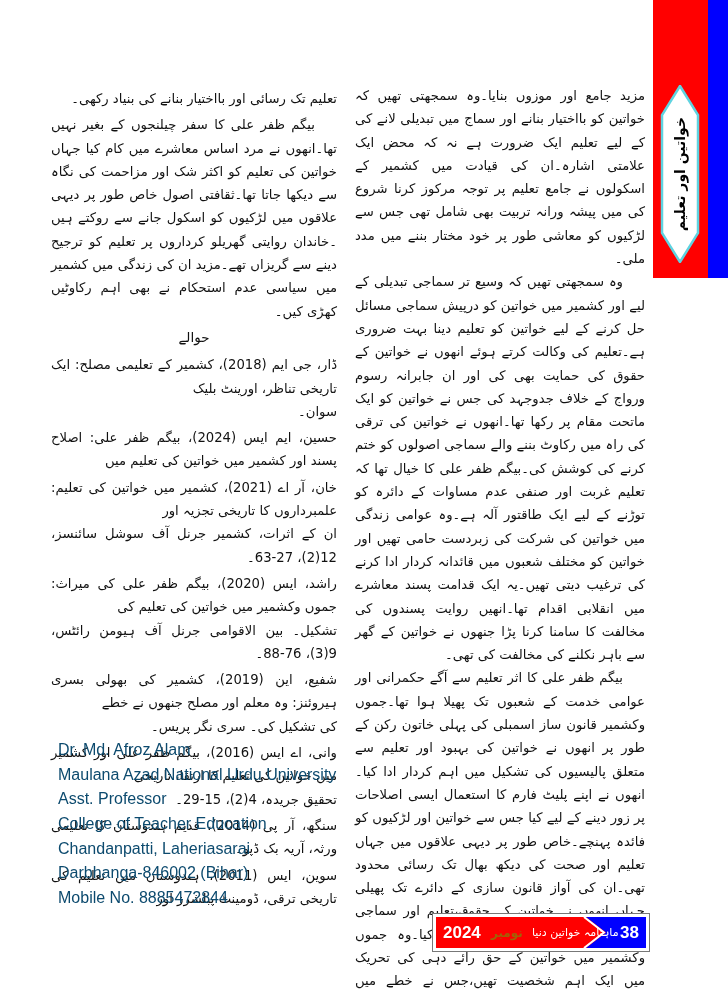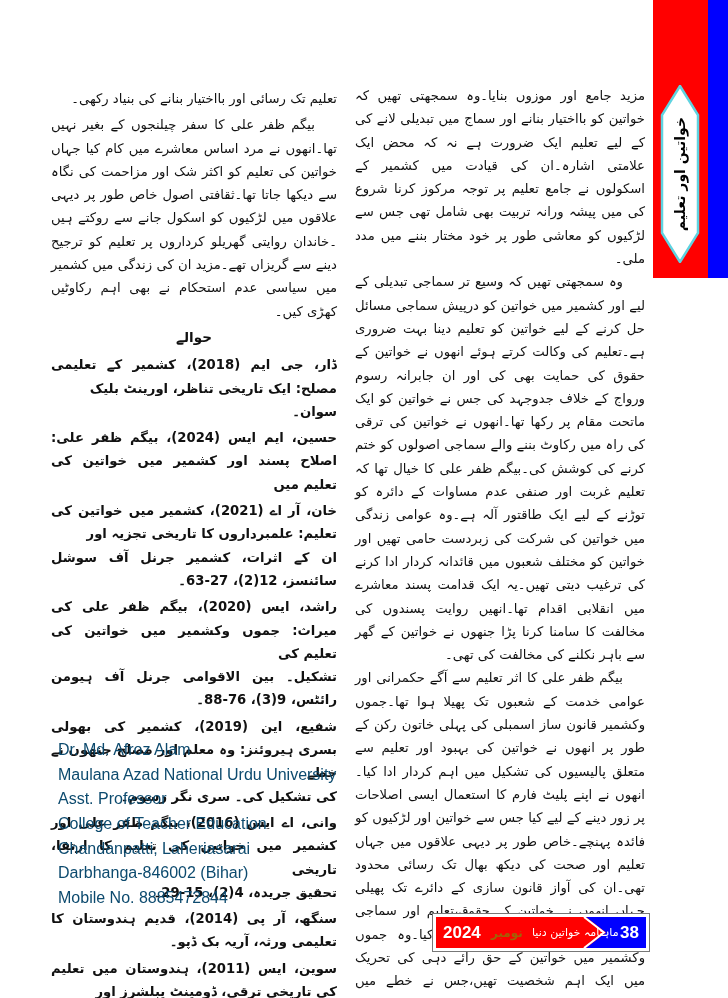--- a/index.html
+++ b/index.html
@@ -16,23 +16,23 @@
   
   .col-right { position:absolute; left:355px; top:84px; width:290px; }
   .col-right p { margin:0; font-size:13.2px; line-height:23.3px; text-align:justify; text-align-last:right; }
   .col-right p.indent { text-indent:22px; }
 
   
   .col-left { position:absolute; left:48px; top:84px; width:292px; }
   .col-left p { margin:3px; font-size:13.2px; line-height:23.3px; text-align:justify; text-align-last:right; }
   .col-left p.indent { text-indent:22px; }
   .col-left p.first { padding-right:0; }
-  .refs-heading { text-align:left; text-align-last:center !important; font-weight:bold; font-size:13.5px !important; margin:2px 0 4px 0 !important; }
+  .refs-heading { text-align:left; text-align-last:center !important; font-weight:normal; font-size:13.5px !important; margin:2px 0 4px 0 !important; }
   .refs { margin-top:0; }
-  .ref { font-size:10px; line-height:26px; text-align:justify; text-align-last:right; margin:0;font-weight:bold; }
+  .ref { font-size:10px; line-height:26px; text-align:justify; text-align-last:right; margin:0; }
   .ref .cont { display:block; padding-right:0; }
 
   
   .author { position:absolute; left:58px; top:738px; width:290px; direction:ltr; font-family:"Liberation Sans", sans-serif; font-size:16px; color:#0c4a6e; }
   .author div { height:24.7px; line-height:24.7px; white-space:nowrap; }
   .author .name { font-weight:normal; }
 
   
   .footer-box { position:absolute; left:432px; top:913px; width:218px; height:39px; border:1.5px solid #777; box-sizing:border-box; background:#fff; }
   .footer-svg { position:absolute; left:436px; top:917px; width:210px; height:31px; }
@@ -61,21 +61,21 @@
 
 <div class="col-left urdu">
   <p class="first">تعلیم تک رسائی اور بااختیار بنانے کی بنیاد رکھی۔</p>
   <p class="indent">بیگم ظفر علی کا سفر چیلنجوں کے بغیر نہیں تھا۔انھوں نے مرد اساس معاشرے میں کام کیا جہاں خواتین کی تعلیم کو اکثر شک اور مزاحمت کی نگاہ سے دیکھا جاتا تھا۔ثقافتی اصول خاص طور پر دیہی علاقوں میں لڑکیوں کو اسکول جانے سے روکتے ہیں ۔خاندان روایتی گھریلو کرداروں پر تعلیم کو ترجیح دینے سے گریزاں تھے۔مزید ان کی زندگی میں کشمیر میں سیاسی عدم استحکام نے بھی اہم رکاوٹیں کھڑی کیں۔</p>
   <p class="refs-heading">حوالے</p>
   <div class="refs">
     <p class="ref"><span>ڈار، جی ایم (2018)، کشمیر کے تعلیمی مصلح: ایک تاریخی تناظر، اورینٹ بلیک</span><span class="cont">سوان۔</span></p>
     <p class="ref"><span>حسین، ایم ایس (2024)، بیگم ظفر علی: اصلاح پسند اور کشمیر میں خواتین کی تعلیم میں</span></p>
     <p class="ref"><span>خان، آر اے (2021)، کشمیر میں خواتین کی تعلیم: علمبرداروں کا تاریخی تجزیہ اور</span><span class="cont">ان کے اثرات، کشمیر جرنل آف سوشل سائنسز، 12(2)، 27-63۔</span></p>
     <p class="ref"><span>راشد، ایس (2020)، بیگم ظفر علی کی میراث: جموں وکشمیر میں خواتین کی تعلیم کی</span><span class="cont">تشکیل۔ بین الاقوامی جرنل آف ہیومن رائٹس، 9(3)، 76-88۔</span></p>
-    <p class="ref"><span>شفیع، این (2019)، کشمیر کی بھولی بسری ہیروئنز: وہ معلم اور مصلح جنھوں نے خطے</span><span class="cont">کی تشکیل کی۔ سری نگر رسوم۔</span></p>
+    <p class="ref"><span>شفیع، این (2019)، کشمیر کی بھولی بسری ہیروئنز: وہ معلم اور مصلح جنھوں نے خطے</span><span class="cont">کی تشکیل کی۔ سری نگر پریس۔</span></p>
     <p class="ref"><span>وانی، اے ایس (2016)، بیگم ظفر علی اور کشمیر میں خواتین کی تعلیم کا ارتقا، تاریخی</span><span class="cont">تحقیق جریدہ، 4(2)، 15-29۔</span></p>
     <p class="ref"><span>سنگھ، آر پی (2014)، قدیم ہندوستان کا تعلیمی ورثہ، آریہ بک ڈپو۔</span></p>
     <p class="ref"><span>سوین، ایس (2011)، ہندوستان میں تعلیم کی تاریخی ترقی، ڈومینٹ پبلشرز اور</span></p>
 
   </div>
 </div>
 
 <div class="author">
   <div class="name">Dr. Md. Afroz Alam</div>
   <div>Maulana Azad National Urdu University</div>

